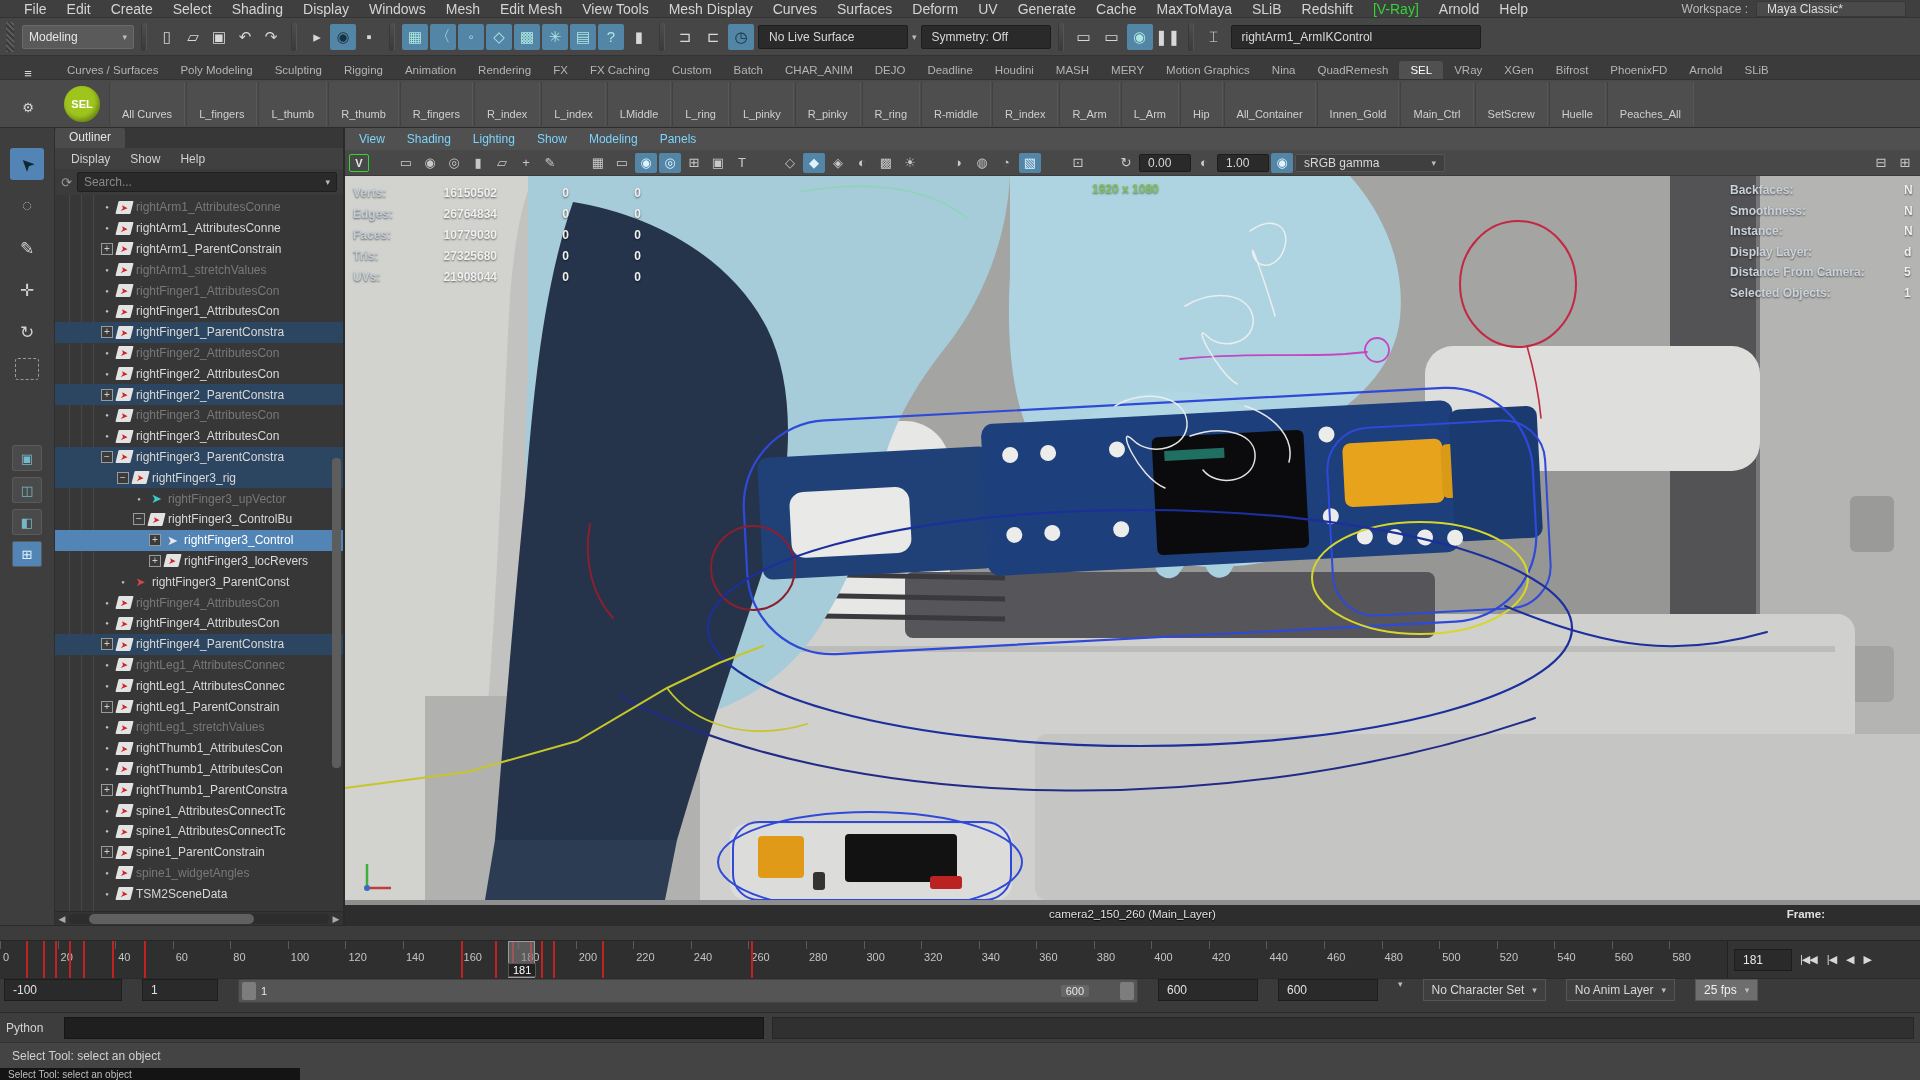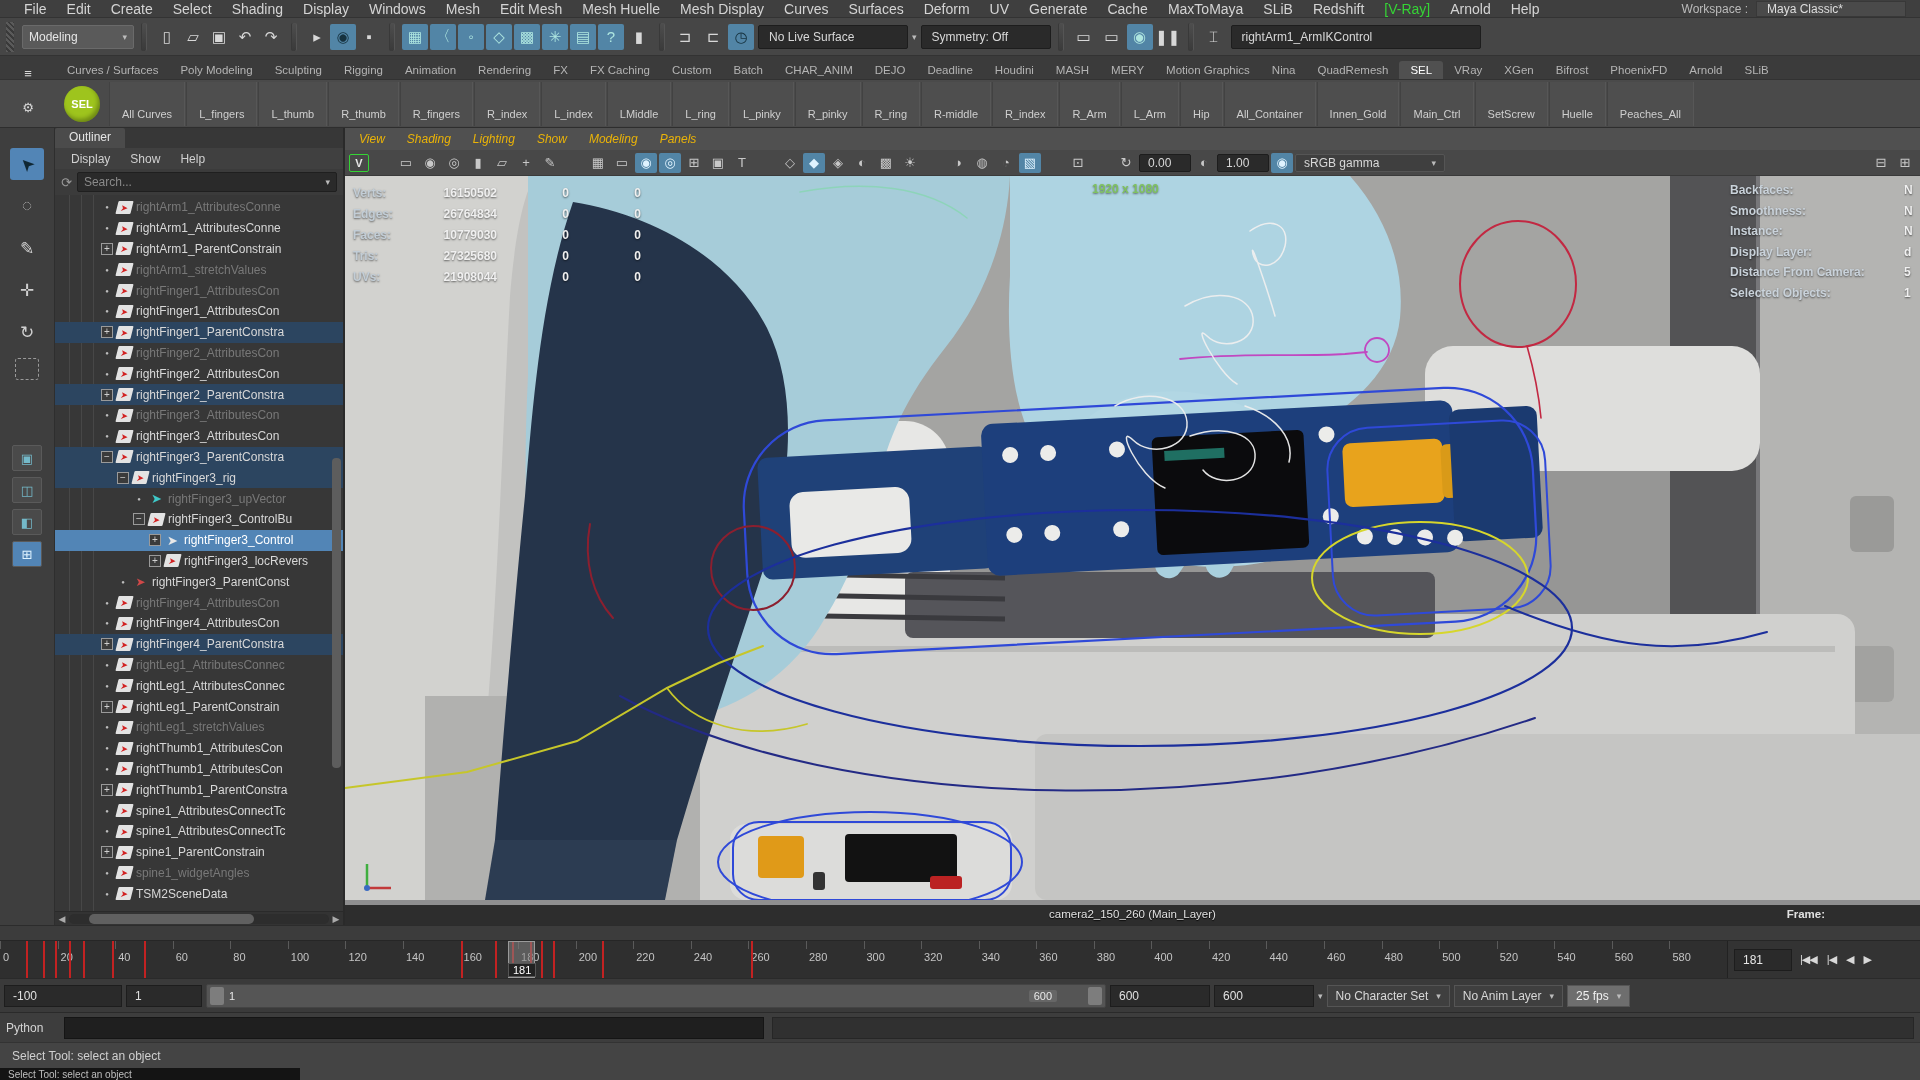--- a/index.html
+++ b/index.html
@@ -75,21 +75,21 @@
   .orow.icon-link .nicon { background:none; transform:none; color:#d04848; font-size:12px; font-weight:bold; }
   .vscroll { position:absolute; right:2px; top:330px; width:9px; height:310px; background:#5d5d5d; border-radius:4px; }
   .hscroll { height:14px; background:#333; display:flex; align-items:center; border-top:1px solid #2a2a2a; }
   .hs-arrow { width:14px; color:#aaa; font-size:9px; text-align:center; }
   .hs-track { flex:1; height:10px; background:#2d2d2d; border-radius:5px; position:relative; }
   .hs-thumb { position:absolute; left:20px; width:165px; height:10px; background:#606060; border-radius:5px; }
 
   
   .viewport { flex:1; display:flex; flex-direction:column; background:#4a4a4a; position:relative; }
   .vp-menus { height:22px; display:flex; align-items:center; gap:2px; padding-left:4px; background:#505050; }
-  .vp-menus span { padding:0 10px; color:#eab308;font-style:italic; }
+  .vp-menus span { padding:0 10px; color:#7dd3fc; }
   .vp-icons { height:26px; display:flex; align-items:center; gap:2px; padding:0 4px; background:#484848; border-bottom:1px solid #3a3a3a; }
   .vico { width:22px; height:20px; display:flex; align-items:center; justify-content:center; color:#c8c8c8; font-size:13px; border-radius:2px; flex:0 0 auto; }
   .vico.hl { background:#5285a6; color:#dff3ff; }
   .vico.vray { border:1.5px solid #35d435; color:#e6e6e6; font-size:11px; font-weight:bold; width:20px; height:18px; }
   .vfield { height:18px; background:#2a2a2a; border:1px solid #1d1d1d; color:#d8d8d8; display:flex; align-items:center; padding:0 8px; border-radius:2px; flex:0 0 auto; }
   .vdrop { width:150px; justify-content:space-between; background:#3f3f3f; border-color:#555; }
 
   .scene { flex:1; position:relative; overflow:hidden; background:#8f8f90; }
   .scene svg { position:absolute; inset:0; }
   .hud-left { position:absolute; left:8px; top:6px; font-size:12px; text-shadow:0 1px 2px rgba(0,0,0,.55); }
@@ -115,21 +115,21 @@
   .tl-num { position:absolute; top:10px; margin-left:3px; color:#c4c4c4; font-size:11px; }
   .tl-tick { position:absolute; top:0; width:1px; height:8px; background:#5a5a5a; }
   .tl-key { position:absolute; top:0; bottom:0; width:2px; background:#c22222; }
   .tl-playhead { position:absolute; top:0; bottom:0; width:27px; background:rgba(130,130,130,.55); border:1px solid #9a9a9a; }
   .tl-curlabel { position:absolute; top:22px; background:#222; color:#fff; font-size:11px; padding:0 4px; border:1px solid #555; }
   .tl-right { flex:1; display:flex; align-items:center; gap:6px; padding:0 6px; }
   .tl-field { width:58px; height:22px; background:#2a2a2a; border:1px solid #1d1d1d; color:#e8e8e8; display:flex; align-items:center; padding:0 8px; }
   .pb-btn { color:#d8d8d8; font-size:11px; letter-spacing:-1px; padding:2px 2px; white-space:nowrap; }
 
   
-  .rangebar { height:34px; background:#3a3a3a; display:flex; align-items:center; gap:4px; padding:0 4px; border-top:1px solid #2a2a2a; }
+  .rangebar { height:34px; background:#3a3a3a; display:flex; align-items:flex-start; gap:20px; padding:0 4px; border-top:1px solid #2a2a2a; }
   .rfield { height:22px; background:#2a2a2a; border:1px solid #1d1d1d; color:#e0e0e0; display:flex; align-items:center; padding:0 8px; }
   .rfield.w1 { width:118px; } .rfield.w2 { width:76px; } .rfield.w3 { width:100px; }
   .rtrack { width:900px; height:24px; background:#555; border:1px solid #444; position:relative; display:flex; align-items:center; justify-content:space-between; padding:0 3px; border-radius:2px; }
   .rhandle { width:14px; height:18px; background:#7d7d7d; border-radius:2px; }
   .rtext { color:#e8e8e8; font-size:11px; position:absolute; }
   .rtext.l { left:22px; } .rtext.r { right:48px; background:#666; padding:0 5px; border-radius:2px; }
   .rdrop { height:22px; background:#3f3f3f; border:1px solid #555; color:#d8d8d8; display:flex; align-items:center; gap:8px; padding:0 8px; }
   .rdrop.fps { background:#6e6e6e; color:#f0f0f0; }
 
   
@@ -150,21 +150,21 @@
 
     <span class="menu-item">File</span>
         <span class="menu-item">Edit</span>
         <span class="menu-item">Create</span>
         <span class="menu-item">Select</span>
         <span class="menu-item">Shading</span>
         <span class="menu-item">Display</span>
         <span class="menu-item">Windows</span>
         <span class="menu-item">Mesh</span>
         <span class="menu-item">Edit Mesh</span>
-        <span class="menu-item">Mesh Huelle</span>
+        <span class="menu-item">View Tools</span>
         <span class="menu-item">Mesh Display</span>
         <span class="menu-item">Curves</span>
         <span class="menu-item">Surfaces</span>
         <span class="menu-item">Deform</span>
         <span class="menu-item">UV</span>
         <span class="menu-item">Generate</span>
         <span class="menu-item">Cache</span>
         <span class="menu-item">MaxToMaya</span>
         <span class="menu-item">SLiB</span>
         <span class="menu-item">Redshift</span>

